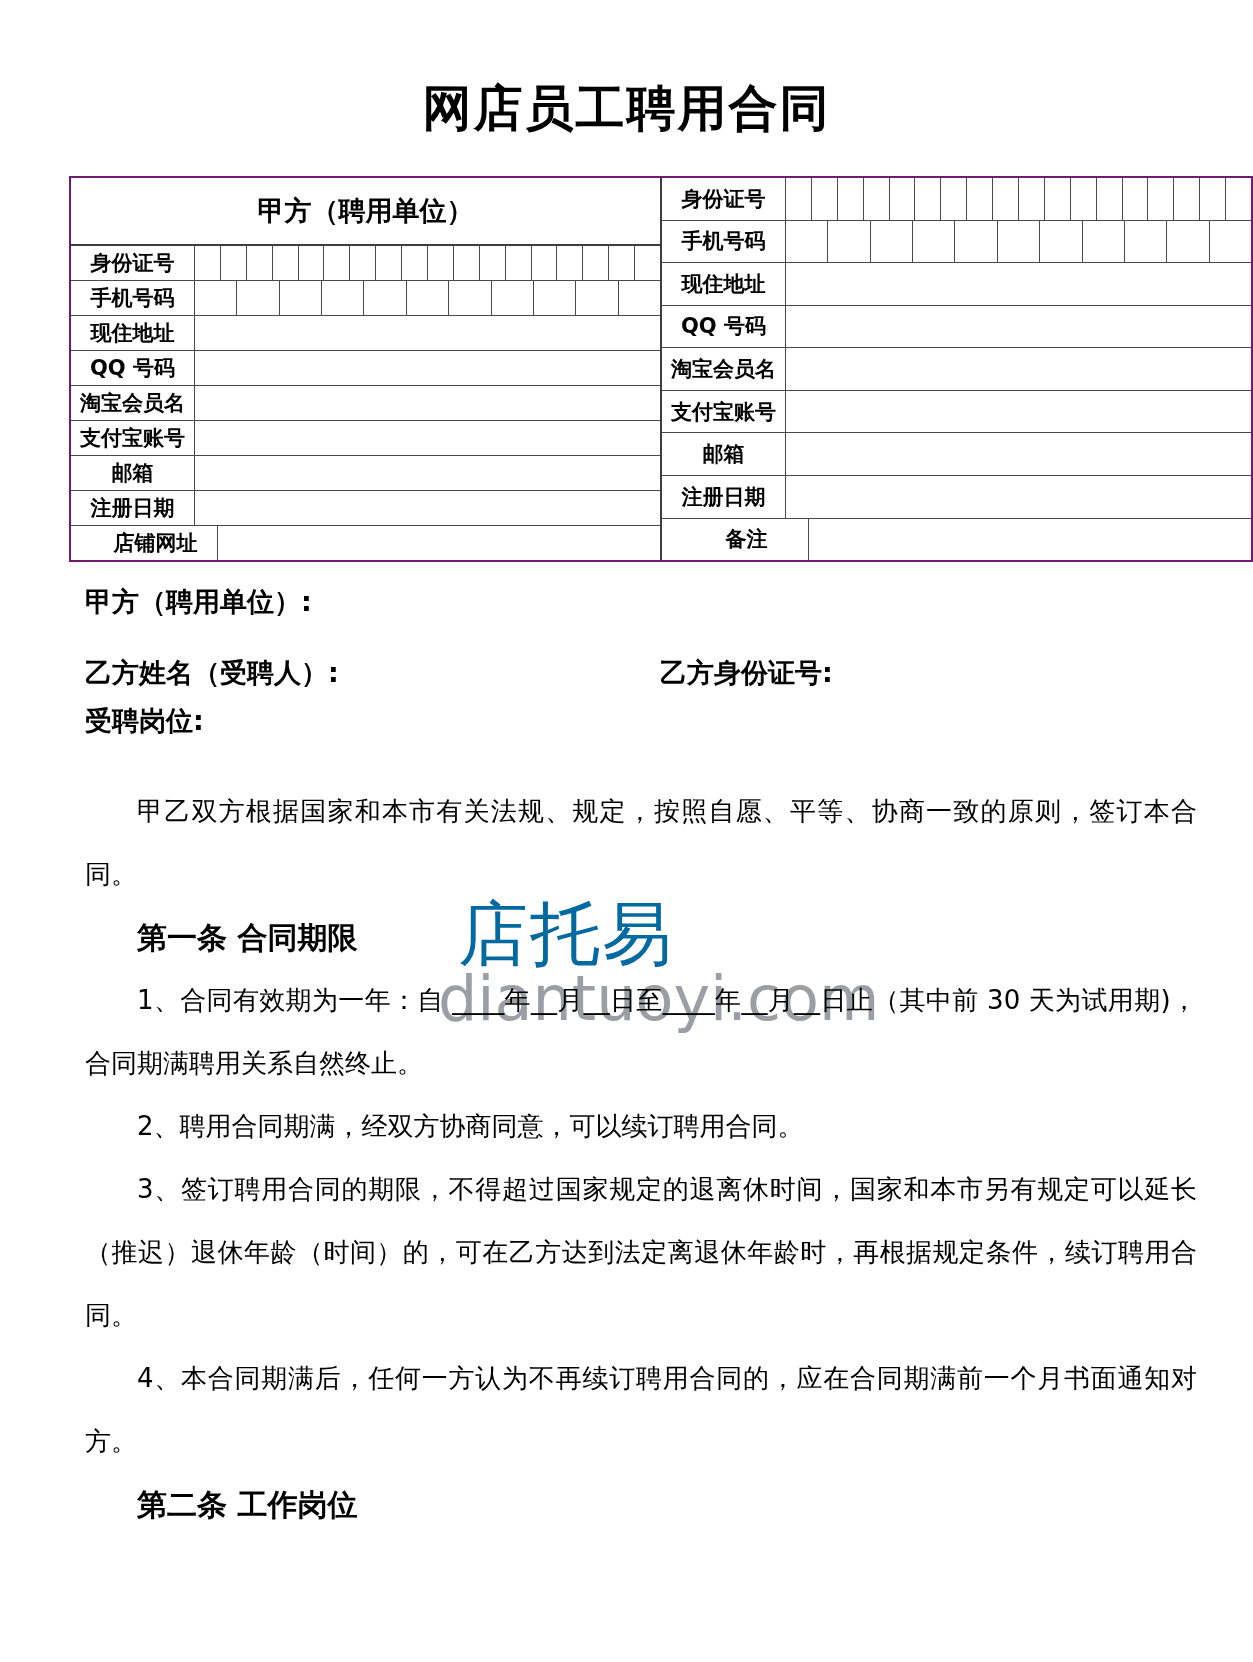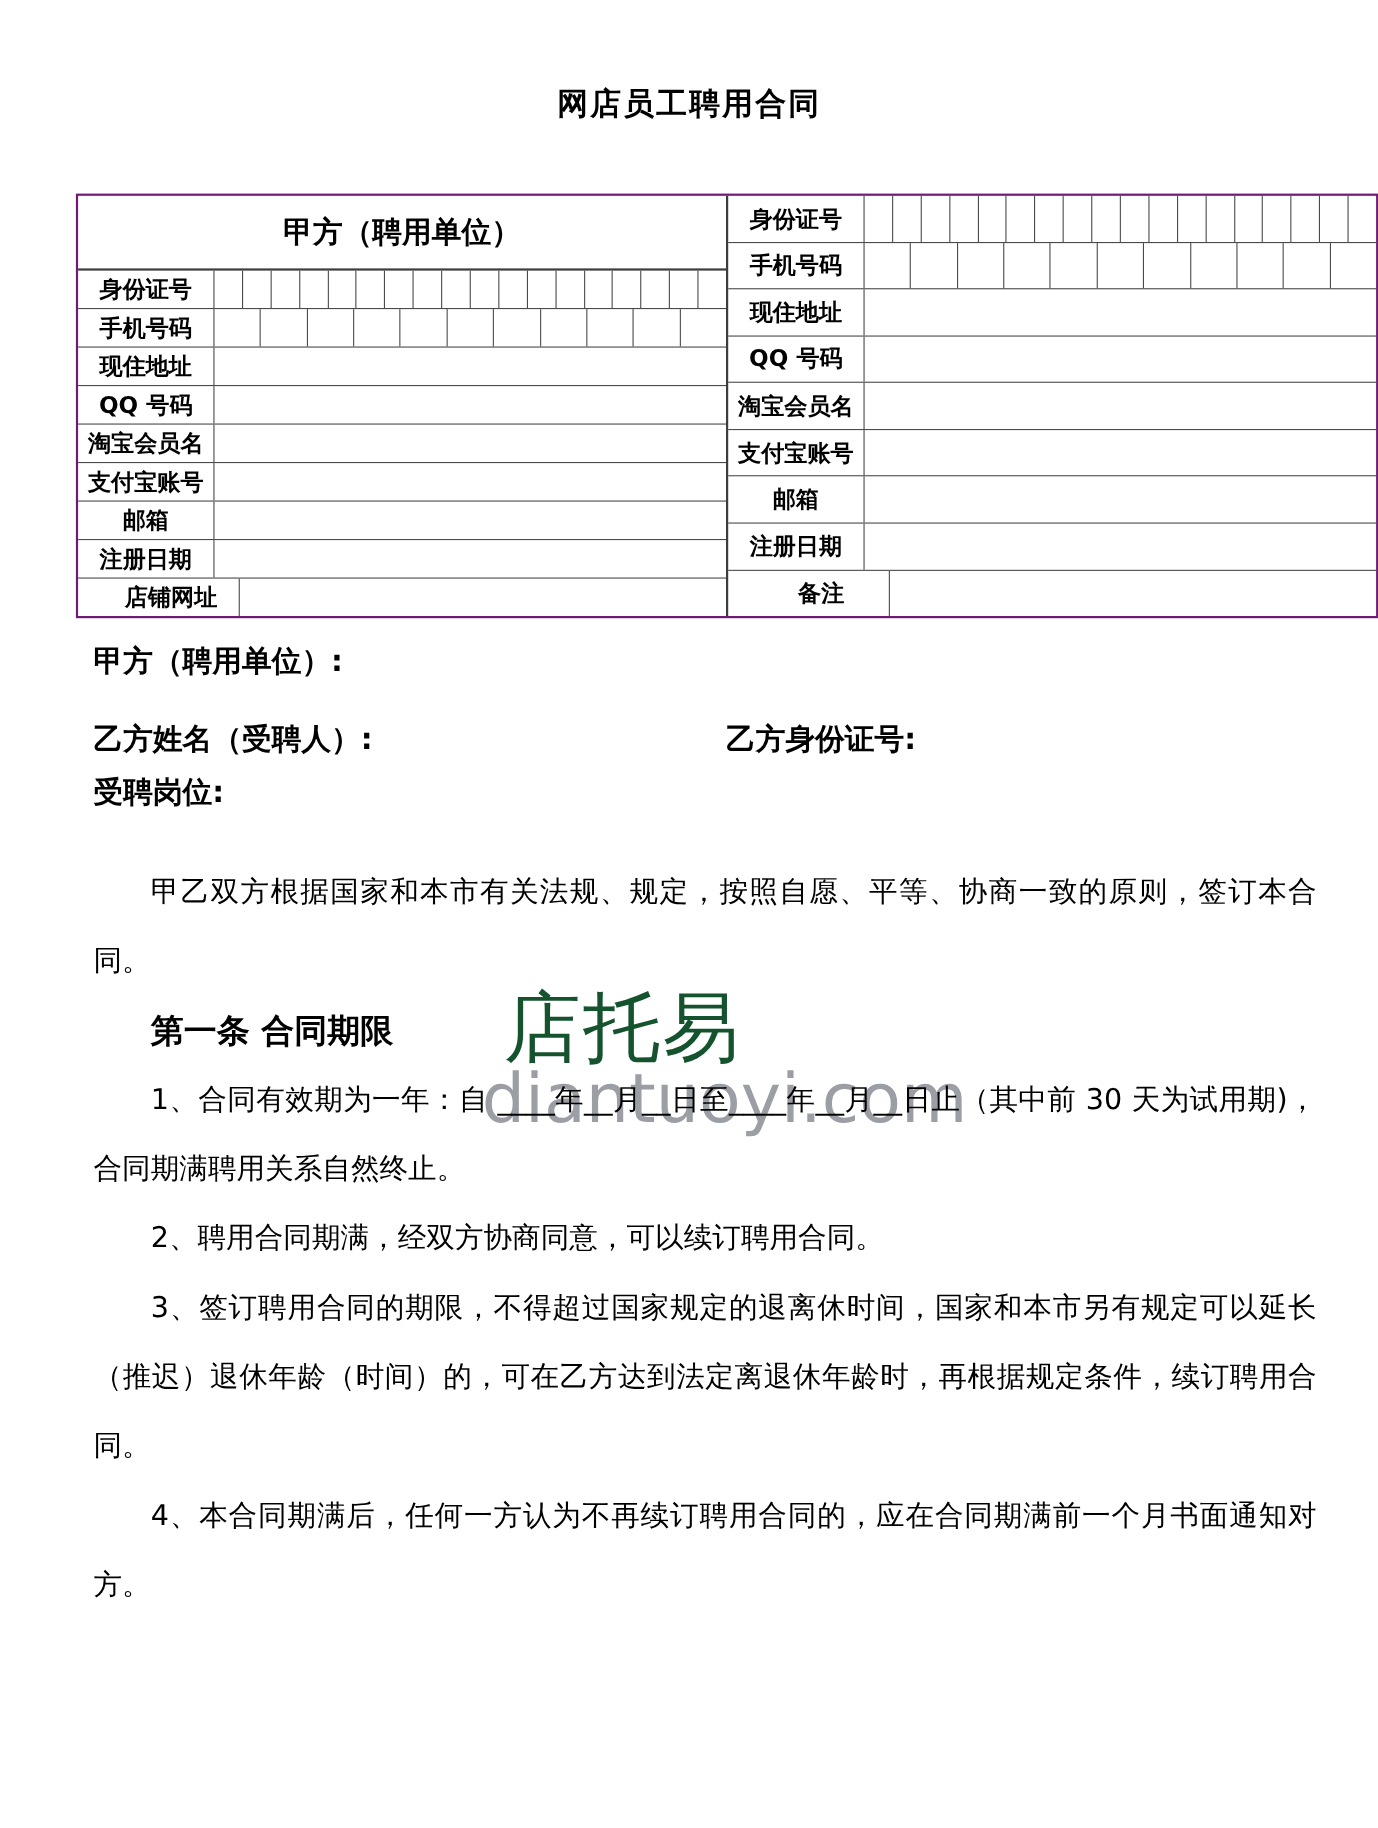--- a/index.html
+++ b/index.html
@@ -7,21 +7,21 @@
     position:relative;
     width:1253px; height:1662px;
     background:#ffffff;
     font-family:"DejaVu Sans", sans-serif;
     color:#000000;
     overflow:hidden;
   }
   
   .doc-title {
     position:absolute; left:0; top:76px; width:100%;
-    text-align:center; font-size:28px; font-weight:700;
+    text-align:center; font-size:49px; font-weight:700;
     letter-spacing:2px; margin:0; z-index:2;
   }
   
   .info-table {
     position:absolute; left:44px; top:176px;
     width:1184px; height:386px;
     display:flex;
     border:2px solid #701a75;
     box-sizing:border-box;
     background:#ffffff; z-index:2;margin-left:25px;
@@ -227,32 +227,33 @@
             <div class="tcontent"></div>
           </div>
           <div class="trow">
             <div class="tlabel">备注</div>
             <div class="tcontent"></div>
           </div>
         </div>
     </div>
   </div>
 
-  <div class="watermark wm-cn" style="color: #14532d; font-family: Liberation Serif, serif;">店托易</div>
+  <div class="watermark wm-cn" style="color: #0369a1; font-family: Liberation Serif, serif;">店托易</div>
   <div class="watermark wm-en" style="color: rgb(155, 158, 164);">diantuoyi.com</div>
 
   <div class="doc-body">
     <p class="label-line">甲方（聘用单位）:</p>
     <div class="label-line line2">
       <span class="first">乙方姓名（受聘人）:</span>
       <span>乙方身份证号:</span>
     </div>
     <p class="label-line line3">受聘岗位:</p>
 
     <p class="para intro">甲乙双方根据国家和本市有关法规、规定，按照自愿、平等、协商一致的原则，签订本合同。</p>
     <p class="sec-heading">第一条 合同期限</p>
     <p class="para">1、合同有效期为一年：自 ____年__月__日至____年__月__日止（其中前 30 天为试用期)，合同期满聘用关系自然终止。</p>
     <p class="para">2、聘用合同期满，经双方协商同意，可以续订聘用合同。</p>
     <p class="para">3、签订聘用合同的期限，不得超过国家规定的退离休时间，国家和本市另有规定可以延长（推迟）退休年龄（时间）的，可在乙方达到法定离退休年龄时，再根据规定条件，续订聘用合同。</p>
     <p class="para">4、本合同期满后，任何一方认为不再续订聘用合同的，应在合同期满前一个月书面通知对方。</p>
+    <p class="sec-heading">第二条 工作岗位</p>
   </div>
 
 </div>
 
 </body></html>

